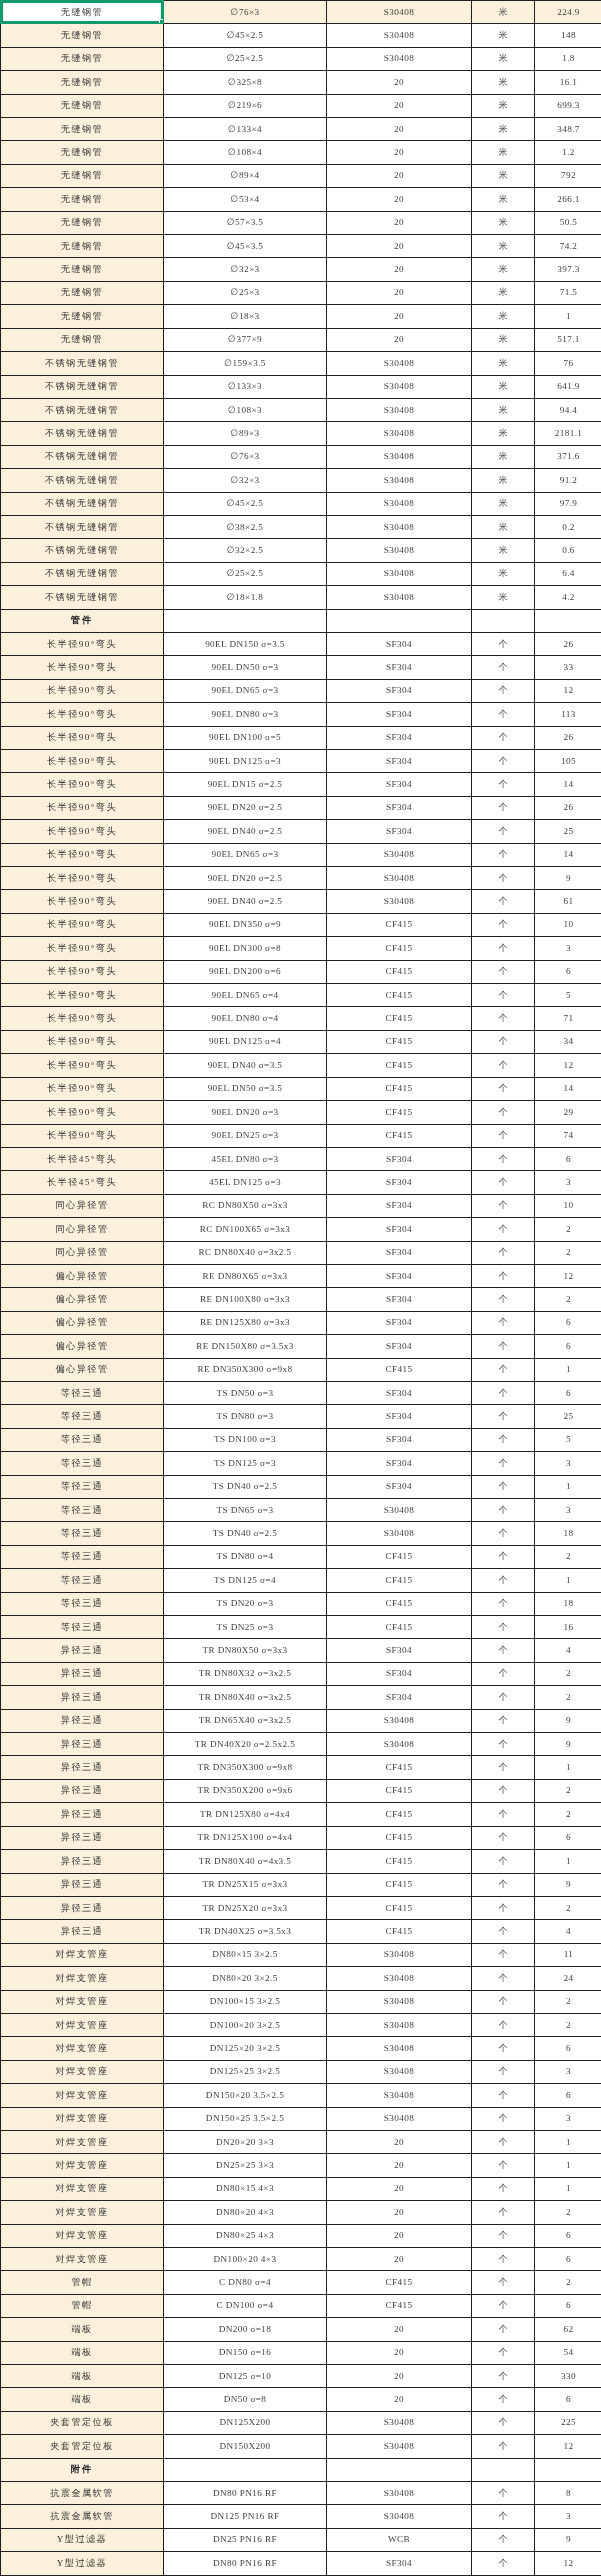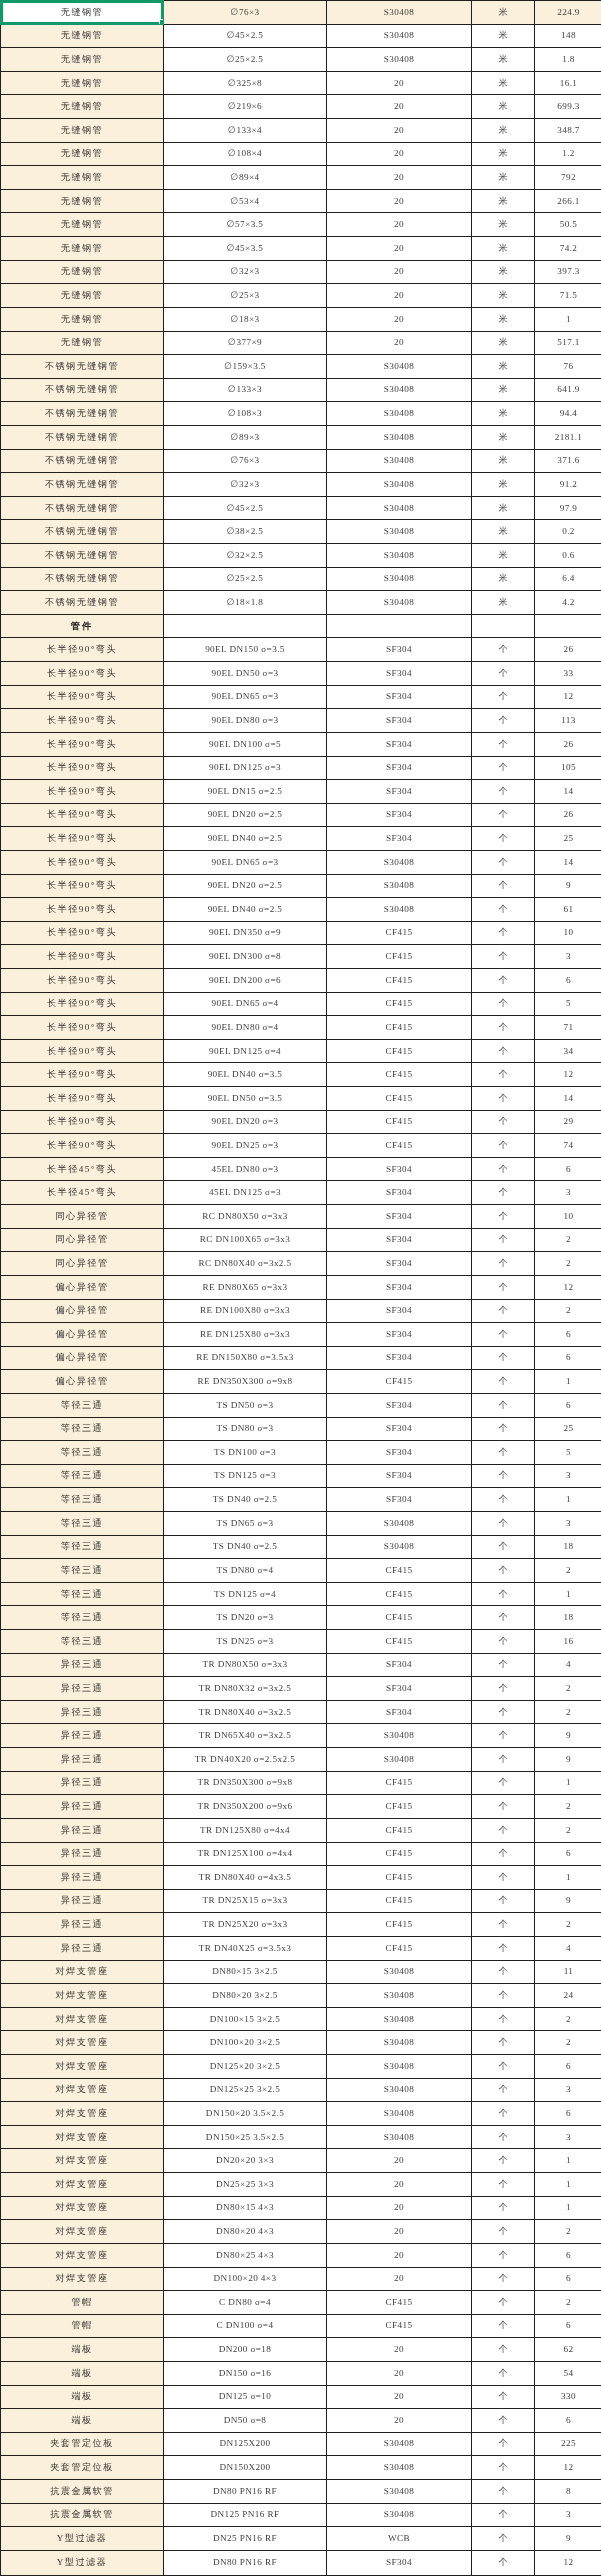--- a/index.html
+++ b/index.html
@@ -790,20 +790,27 @@
         <td class="c-qty">225</td>
       </tr>
       <tr>
         <td class="c-name">夹套管定位板</td>
         <td class="c-spec">DN150X200</td>
         <td class="c-material">S30408</td>
         <td class="c-unit">个</td>
         <td class="c-qty">12</td>
       </tr>
       <tr>
+        <td class="c-name section-cell">附件</td>
+        <td class="c-spec"></td>
+        <td class="c-material"></td>
+        <td class="c-unit"></td>
+        <td class="c-qty"></td>
+      </tr>
+      <tr>
         <td class="c-name">抗震金属软管</td>
         <td class="c-spec">DN80 PN16 RF</td>
         <td class="c-material">S30408</td>
         <td class="c-unit">个</td>
         <td class="c-qty">8</td>
       </tr>
       <tr>
         <td class="c-name">抗震金属软管</td>
         <td class="c-spec">DN125 PN16 RF</td>
         <td class="c-material">S30408</td>

